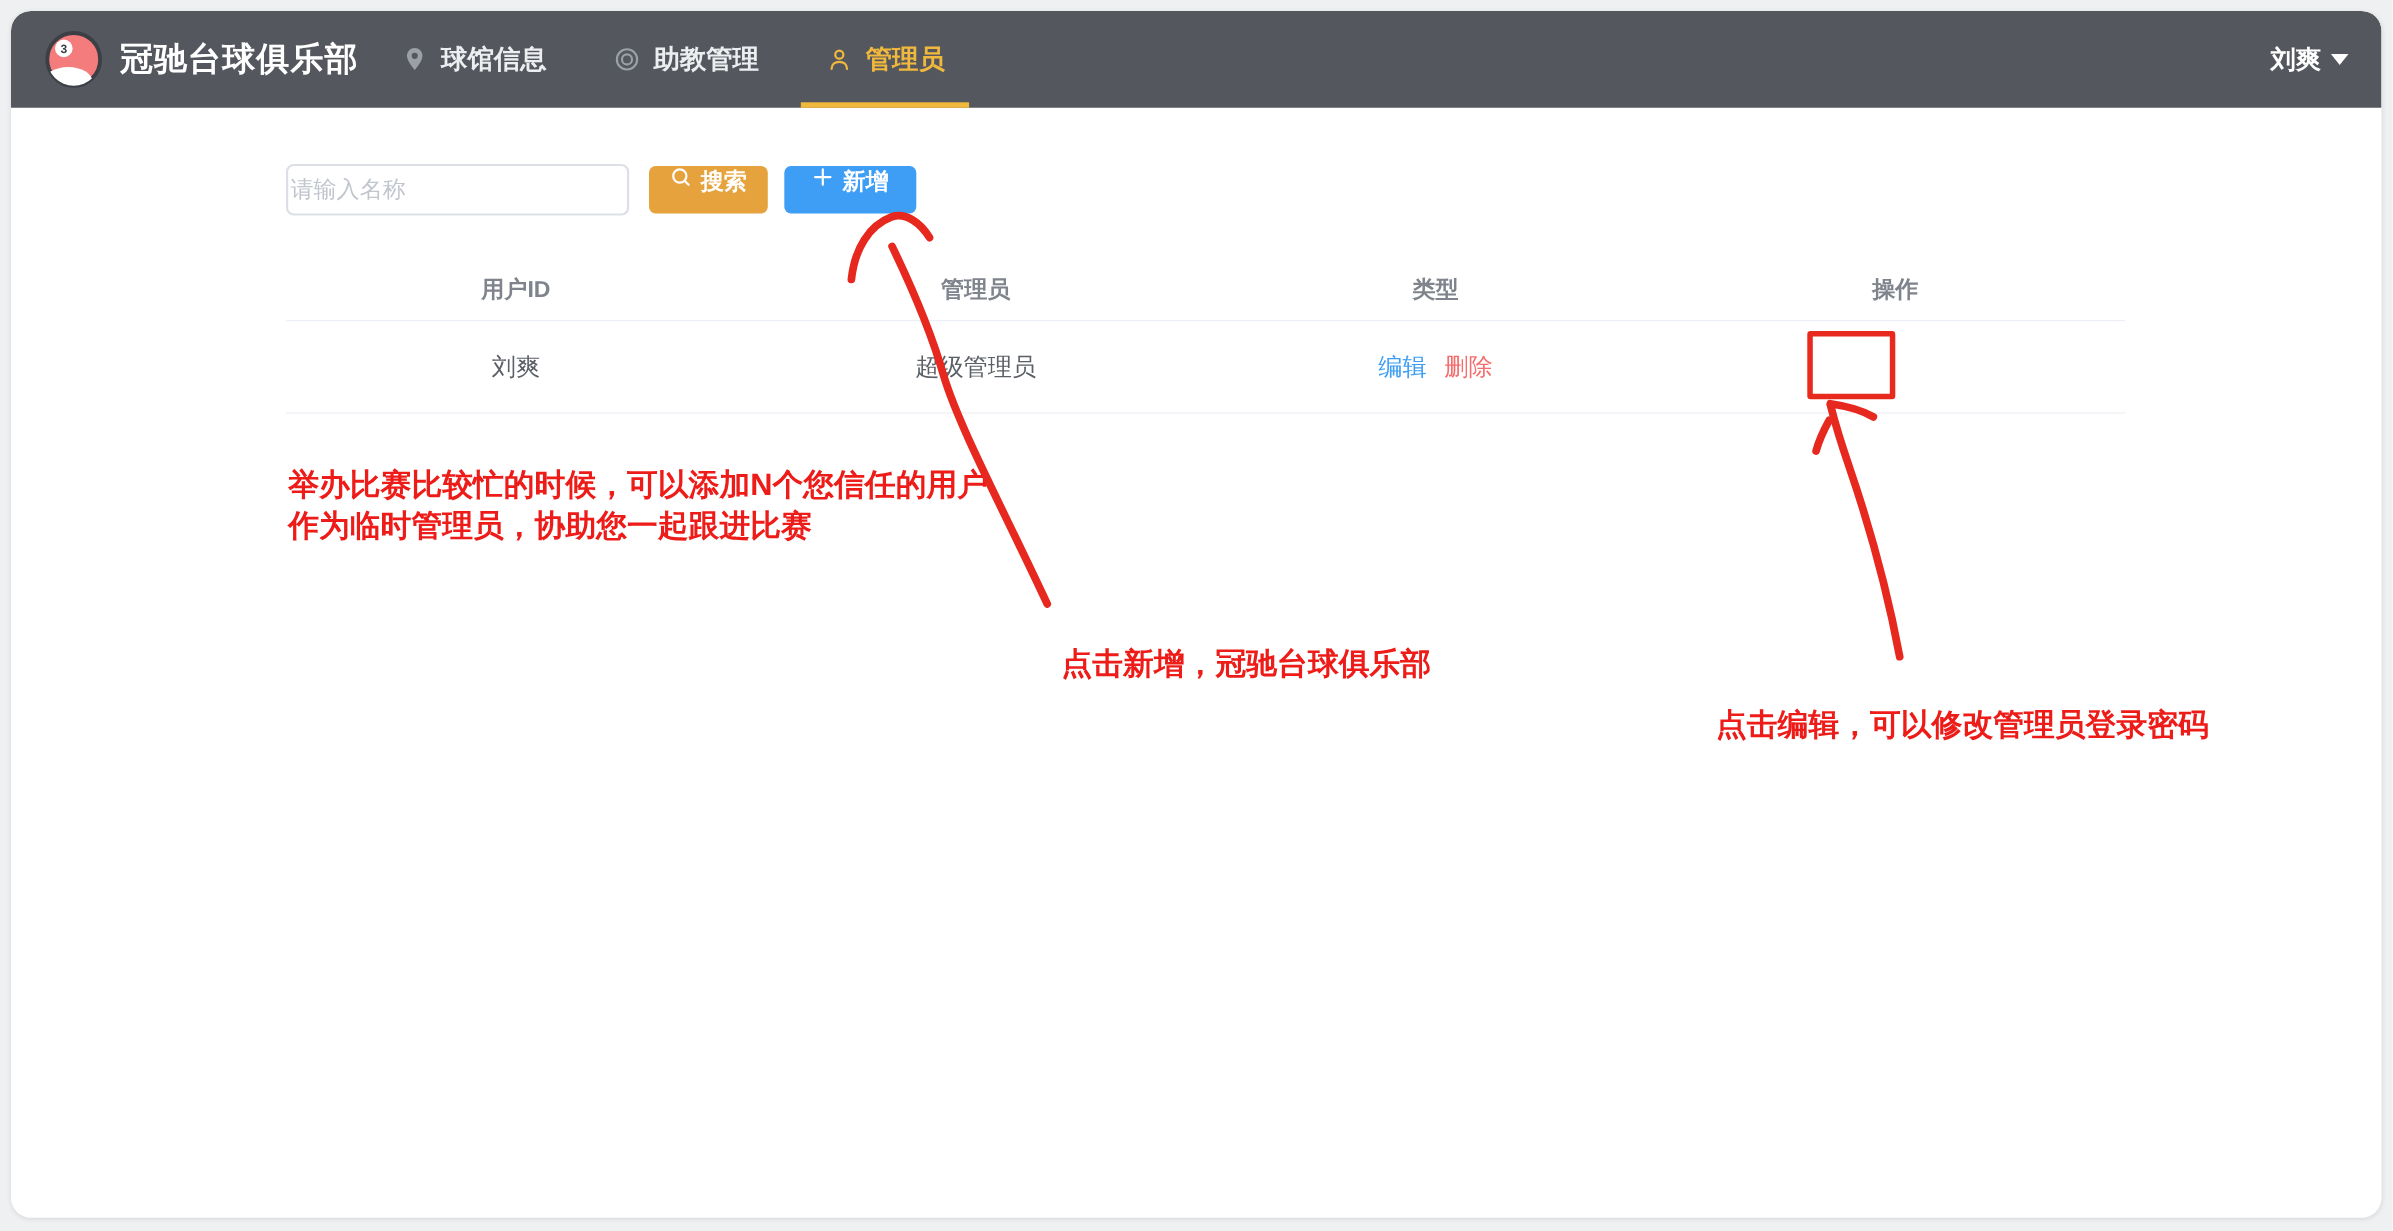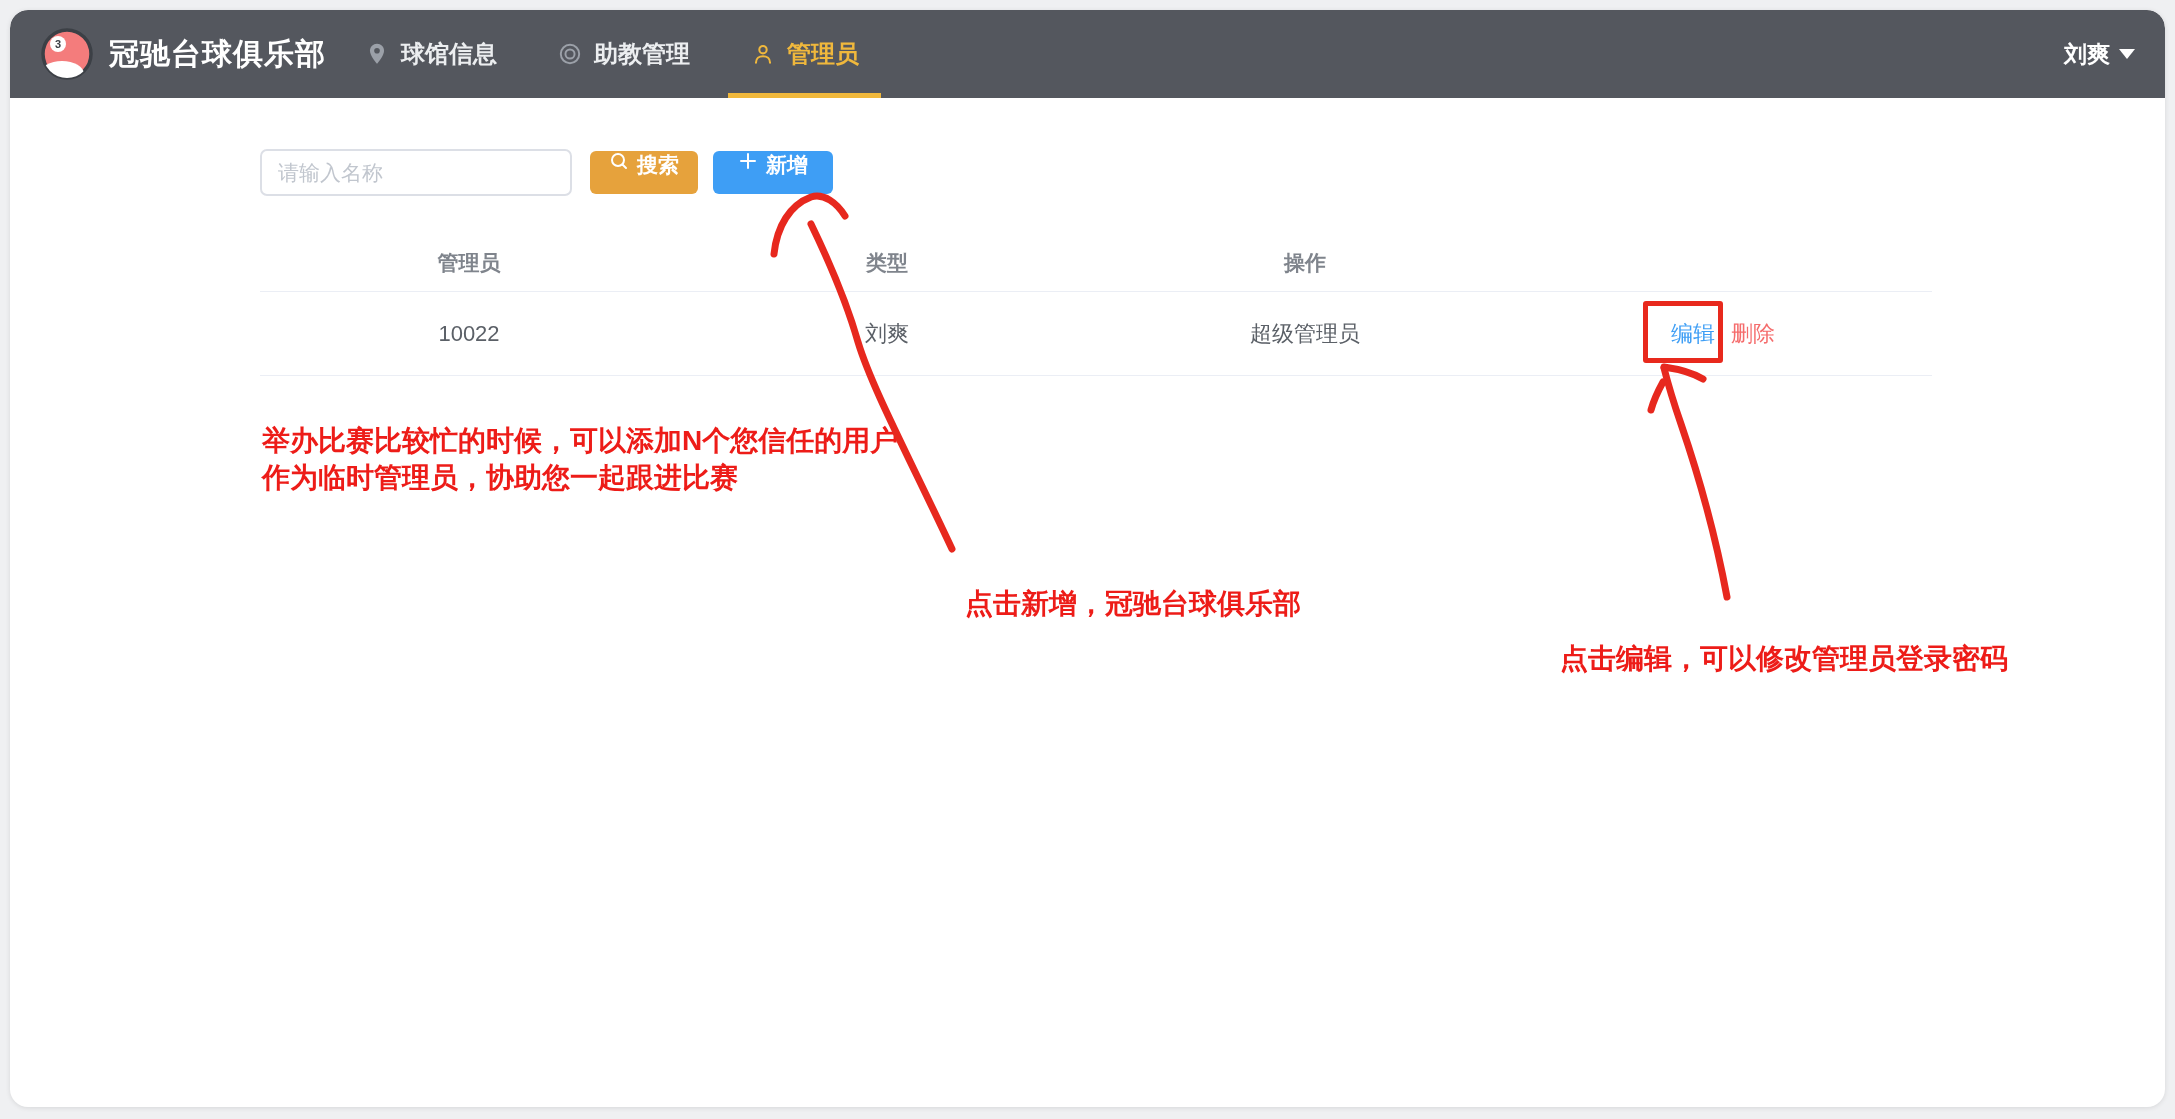--- a/index.html
+++ b/index.html
@@ -18,21 +18,21 @@
   .brand .logo{width:54px;height:54px;flex:0 0 auto;}
   .brand .title{margin-left:15px;color:#ffffff;font-size:30px;font-weight:700;letter-spacing:1px;}
   .nav-menu{display:flex;margin-left:38px;gap:60px;height:100%;}
   .nav-item{position:relative;display:flex;align-items:center;gap:11px;height:100%;color:#eceef0;font-size:24px;font-weight:600;cursor:pointer;}
   .nav-item .nicon{width:26px;height:26px;display:block;}
   .nav-item.active{color:var(--navbar-active);}
   .nav-underline{position:absolute;bottom:0;left:-22px;right:-22px;height:5px;background:var(--navbar-active);}
   .user-menu{margin-left:auto;display:flex;align-items:center;gap:9px;color:#ffffff;font-size:23px;font-weight:700;cursor:pointer;}
   .caret{width:0;height:0;border-left:8px solid transparent;border-right:8px solid transparent;border-top:10px solid #ffffff;}
   
-  .search-input{position:absolute;left:250px;top:139px;width:312px;height:47px;border:2px solid #dcdfe6;border-radius:7px;padding:0 16px;font-size:21px;color:#a16207;outline:none;font-family:inherit;}
+  .search-input{position:absolute;left:250px;top:139px;width:312px;height:47px;border:2px solid #dcdfe6;border-radius:7px;padding:0 2px;font-size:21px;color:#a16207;outline:none;font-family:inherit;}
   .search-input::placeholder{color:#c1c6ce;}
   .btn{position:absolute;top:141px;height:43px;border:none;border-radius:6px;color:#ffffff;font-size:21px;font-weight:600;display:flex;justify-content:center;gap:8px;cursor:pointer;font-family:inherit;}
   .btn-search{left:580px;width:108px;background:var(--warning);}
   .btn-add{left:703px;width:120px;background:var(--primary);}
   .btn svg{display:block;}
   
   .admin-table{position:absolute;left:250px;top:224px;width:1672px;}
   .thead,.trow{display:grid;grid-template-columns:repeat(4,1fr);align-items:center;text-align:center;}
   .thead{height:58px;border-bottom:1px solid var(--border);font-size:21px;font-weight:700;color:#7f848c;}
   .trow{height:84px;border-bottom:1px solid var(--border);font-size:22px;color:#5b6067;}
@@ -111,26 +111,26 @@
     </button>
     <button class="btn btn-add">
       <svg width="20" height="20" viewBox="0 0 20 20" fill="none" stroke="#ffffff" stroke-width="2">
         <path d="M10 3v14M3 10h14" stroke-linecap="round"></path>
       </svg>
       <span>新增</span>
     </button>
 
     <div class="admin-table">
       <div class="thead">
+        <span>用户ID</span>
         <span>管理员</span>
         <span>类型</span>
         <span>操作</span>
       </div>
       <div class="trow">
-        <span>10022</span>
         <span>刘爽</span>
         <span>超级管理员</span>
         <span class="actions">
           <a class="link edit">编辑</a>
           <a class="link delete">删除</a>
         </span>
       </div>
     </div>
 
     <div class="edit-box"></div>

